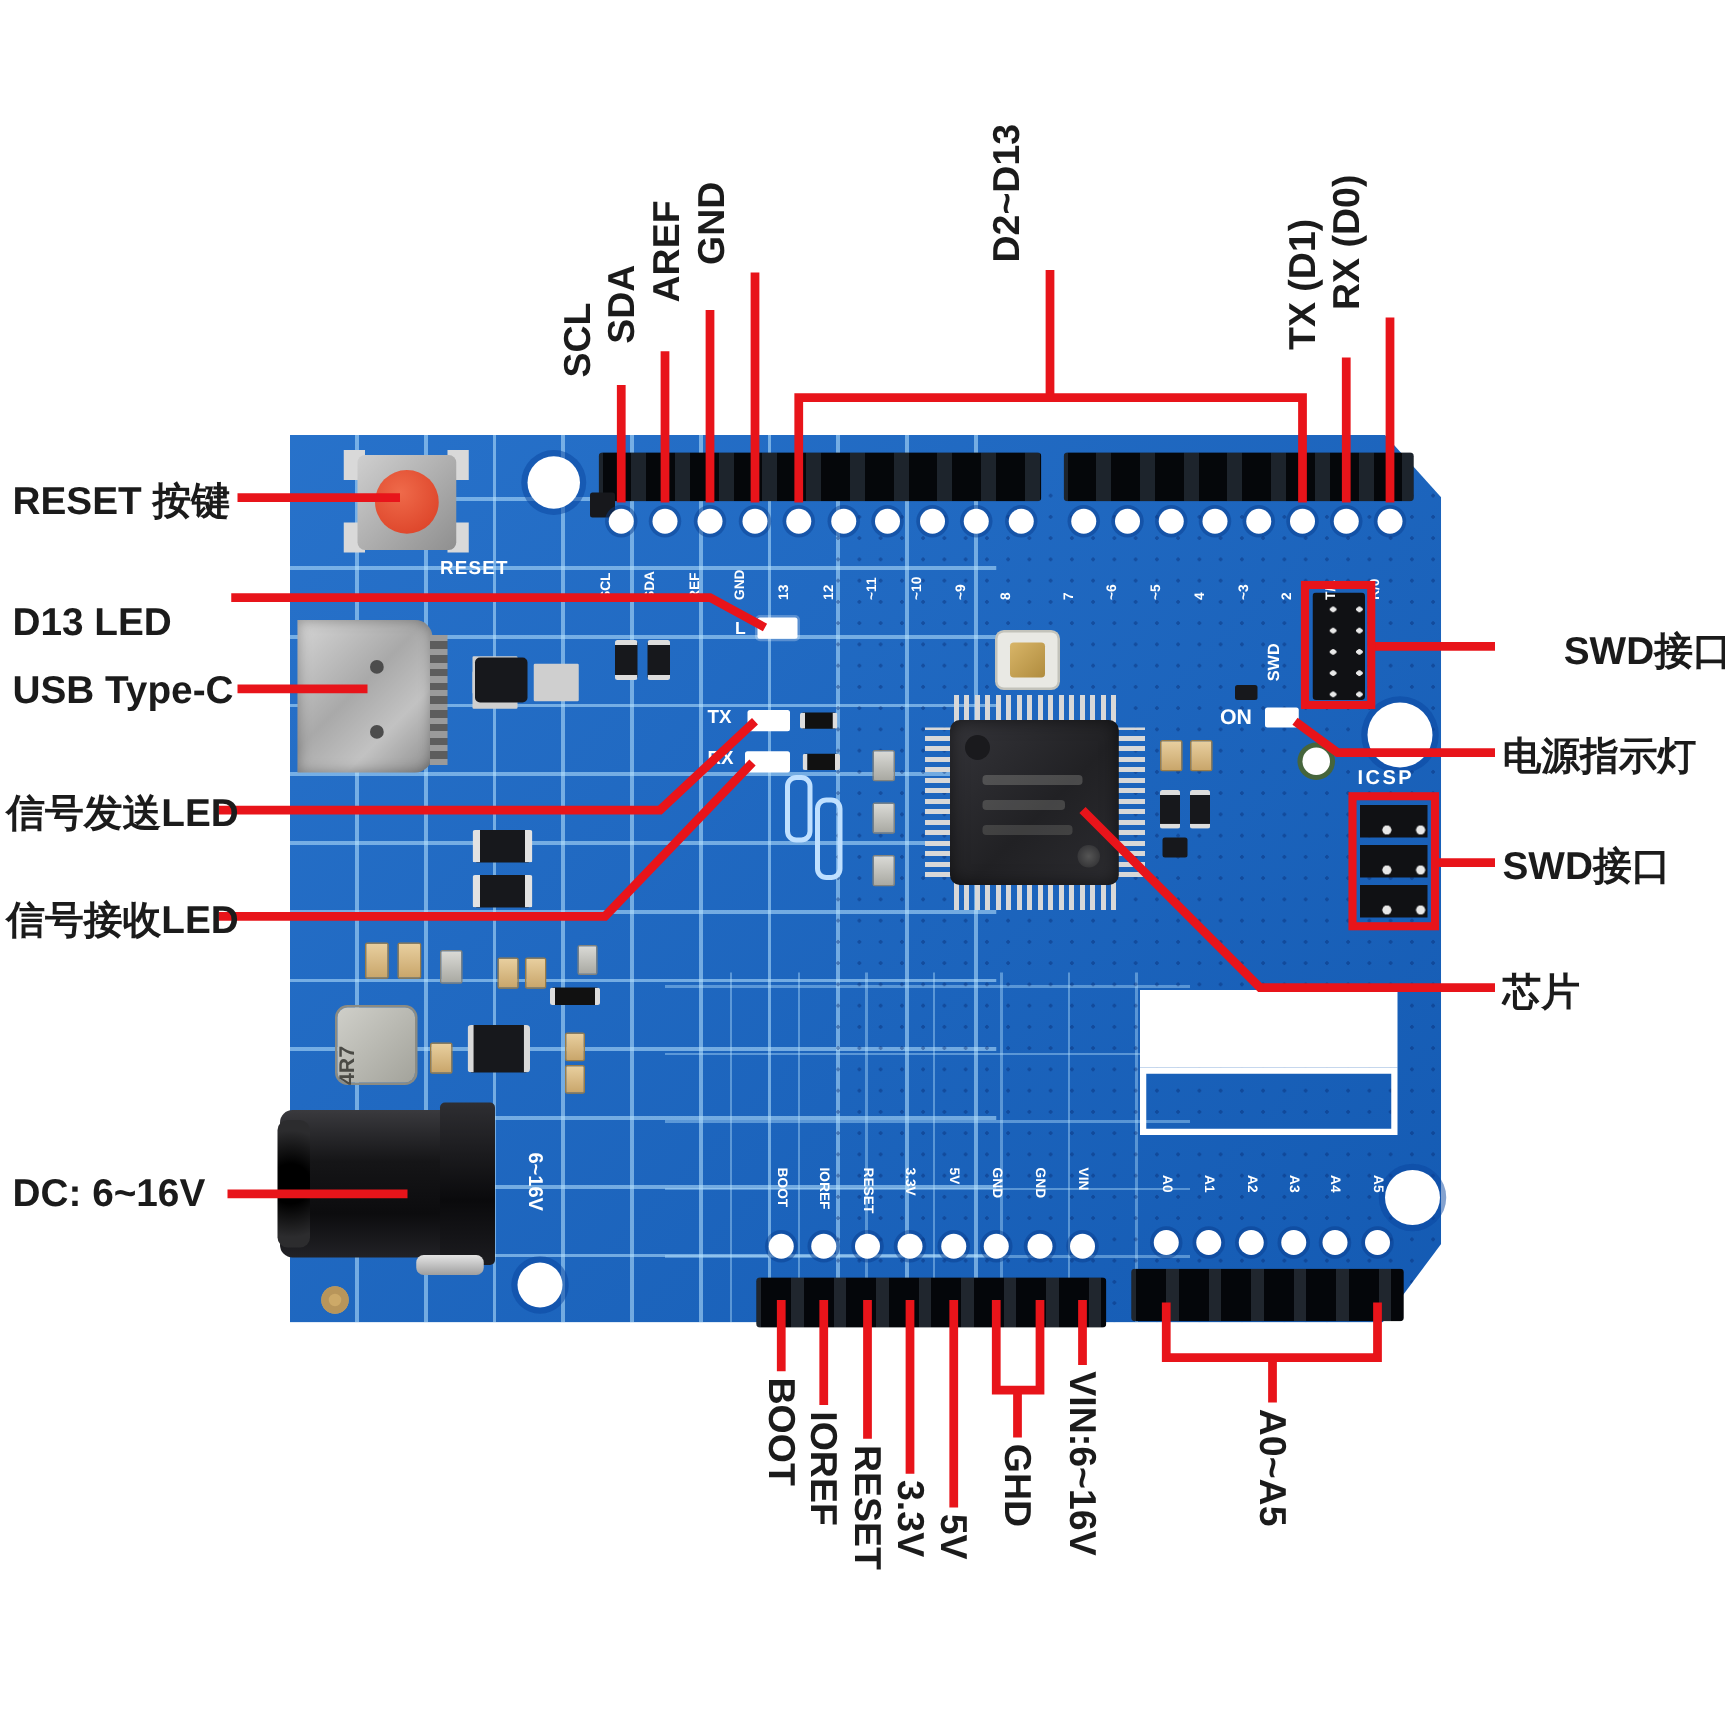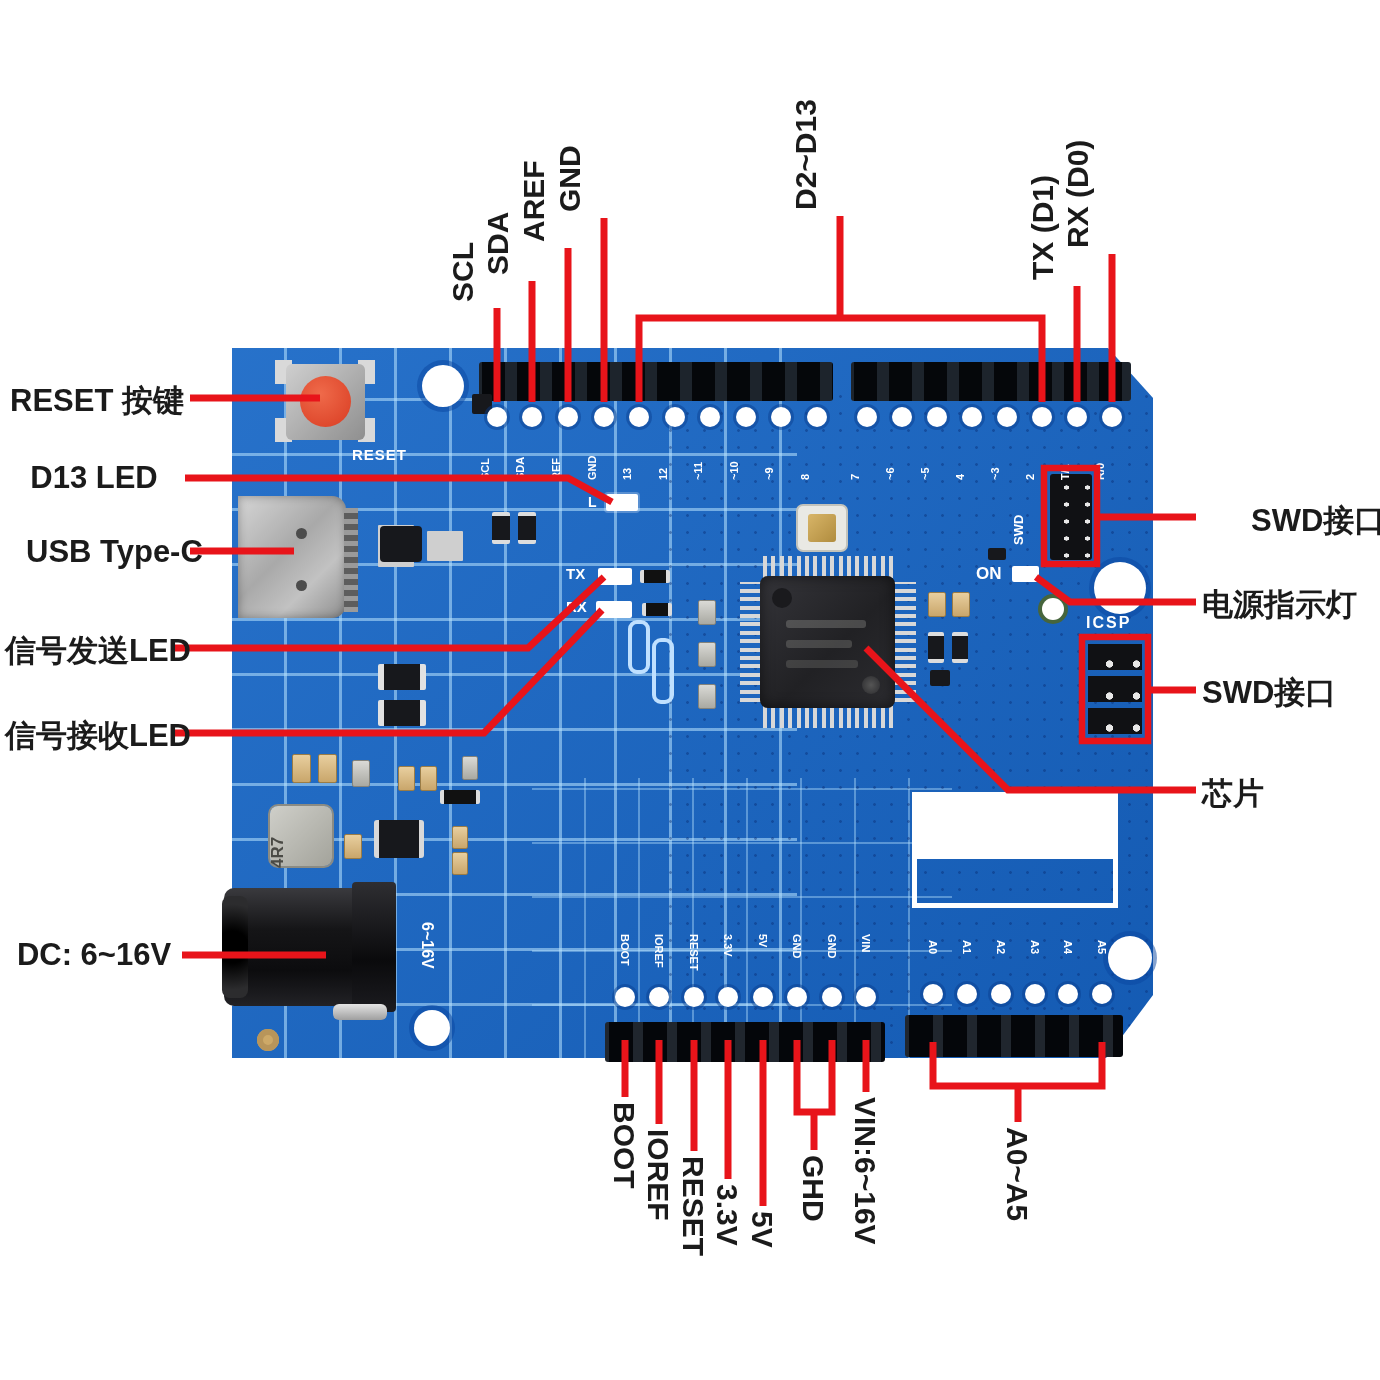--- a/index.html
+++ b/index.html
@@ -27,21 +27,21 @@
        background-image:repeating-linear-gradient(90deg,#1d242c 0 3px,#05070a 3px 26px,#1d242c 26px 35px);}
   .hdrA{background-image:repeating-linear-gradient(90deg,#20262e 0 4px,#04060a 4px 28px,#20262e 28px 34px);}
   .hole{position:absolute;background:#ffffff;border-radius:50%;box-shadow:0 0 0 3px rgba(9,60,140,.45);}
   .mount{position:absolute;background:#ffffff;border-radius:50%;box-shadow:0 0 0 5px rgba(10,70,160,.5);}
   
   .silk{position:absolute;color:#fff;font-weight:bold;white-space:nowrap;}
   .silkv{transform:rotate(-90deg);transform-origin:0 100%;}
   .silkd{transform:rotate(90deg);transform-origin:0 0;}
   
   .lbl{position:absolute;color:#1b1b1b;font-weight:bold;font-size:31px;white-space:nowrap;}
-  .lblR{text-align:center;}
+  .lblR{text-align:left;}
   .vtop{position:absolute;color:#1b1b1b;font-weight:bold;font-size:30px;white-space:nowrap;
         transform:rotate(-90deg);transform-origin:0 100%;height:34px;line-height:34px;}
   .vbot{position:absolute;color:#1b1b1b;font-weight:bold;font-size:30px;white-space:nowrap;
         transform:rotate(90deg);transform-origin:0 0;height:34px;line-height:34px;}
   
   .smd{position:absolute;border-radius:2px;}
   .black{background:#17181c;}
   .tan{background:linear-gradient(180deg,#e8cf9f,#c9a66b);border:1px solid #9a7c46;}
   .graycap{background:linear-gradient(180deg,#dadad6,#a9a9a2);border:1px solid #83837c;}
   .res{background:#111;border-left:4px solid #ddd;border-right:4px solid #ddd;}
@@ -259,22 +259,22 @@
 
   <div class="vtop" style="left:480px;top:268px">SCL</div>
   <div class="vtop" style="left:515px;top:241px">SDA</div>
   <div class="vtop" style="left:551px;top:208px">AREF</div>
   <div class="vtop" style="left:587px;top:178px">GND</div>
   <div class="vtop" style="left:823px;top:176px">D2~D13</div>
   <div class="vtop" style="left:1060px;top:246px">TX (D1)</div>
   <div class="vtop" style="left:1095px;top:214px">RX (D0)</div>
 
   <div class="lbl lblR" style="left:10px;top:380px;width:172px">RESET 按键</div>
-  <div class="lbl lblR" style="left:10px;top:460px;width:168px">D13 LED</div>
-  <div class="lbl lblR" style="left:26px;top:534px;width:172px">USB Type-C</div>
+  <div class="lbl lblR" style="left:10px;top:480px;width:168px">D13 LED</div>
+  <div class="lbl lblR" style="left:10px;top:534px;width:172px">USB Type-C</div>
   <div class="lbl lblR" style="left:5px;top:630px;width:163px">信号发送LED</div>
   <div class="lbl lblR" style="left:5px;top:715px;width:163px">信号接收LED</div>
   <div class="lbl lblR" style="left:10px;top:937px;width:168px">DC: 6~16V</div>
 
   <div class="lbl" style="left:1251px;top:500px">SWD接口</div>
   <div class="lbl" style="left:1202px;top:584px">电源指示灯</div>
   <div class="lbl" style="left:1202px;top:672px">SWD接口</div>
   <div class="lbl" style="left:1202px;top:773px">芯片</div>
 
   <div class="vbot" style="left:641px;top:1102px">BOOT</div>

